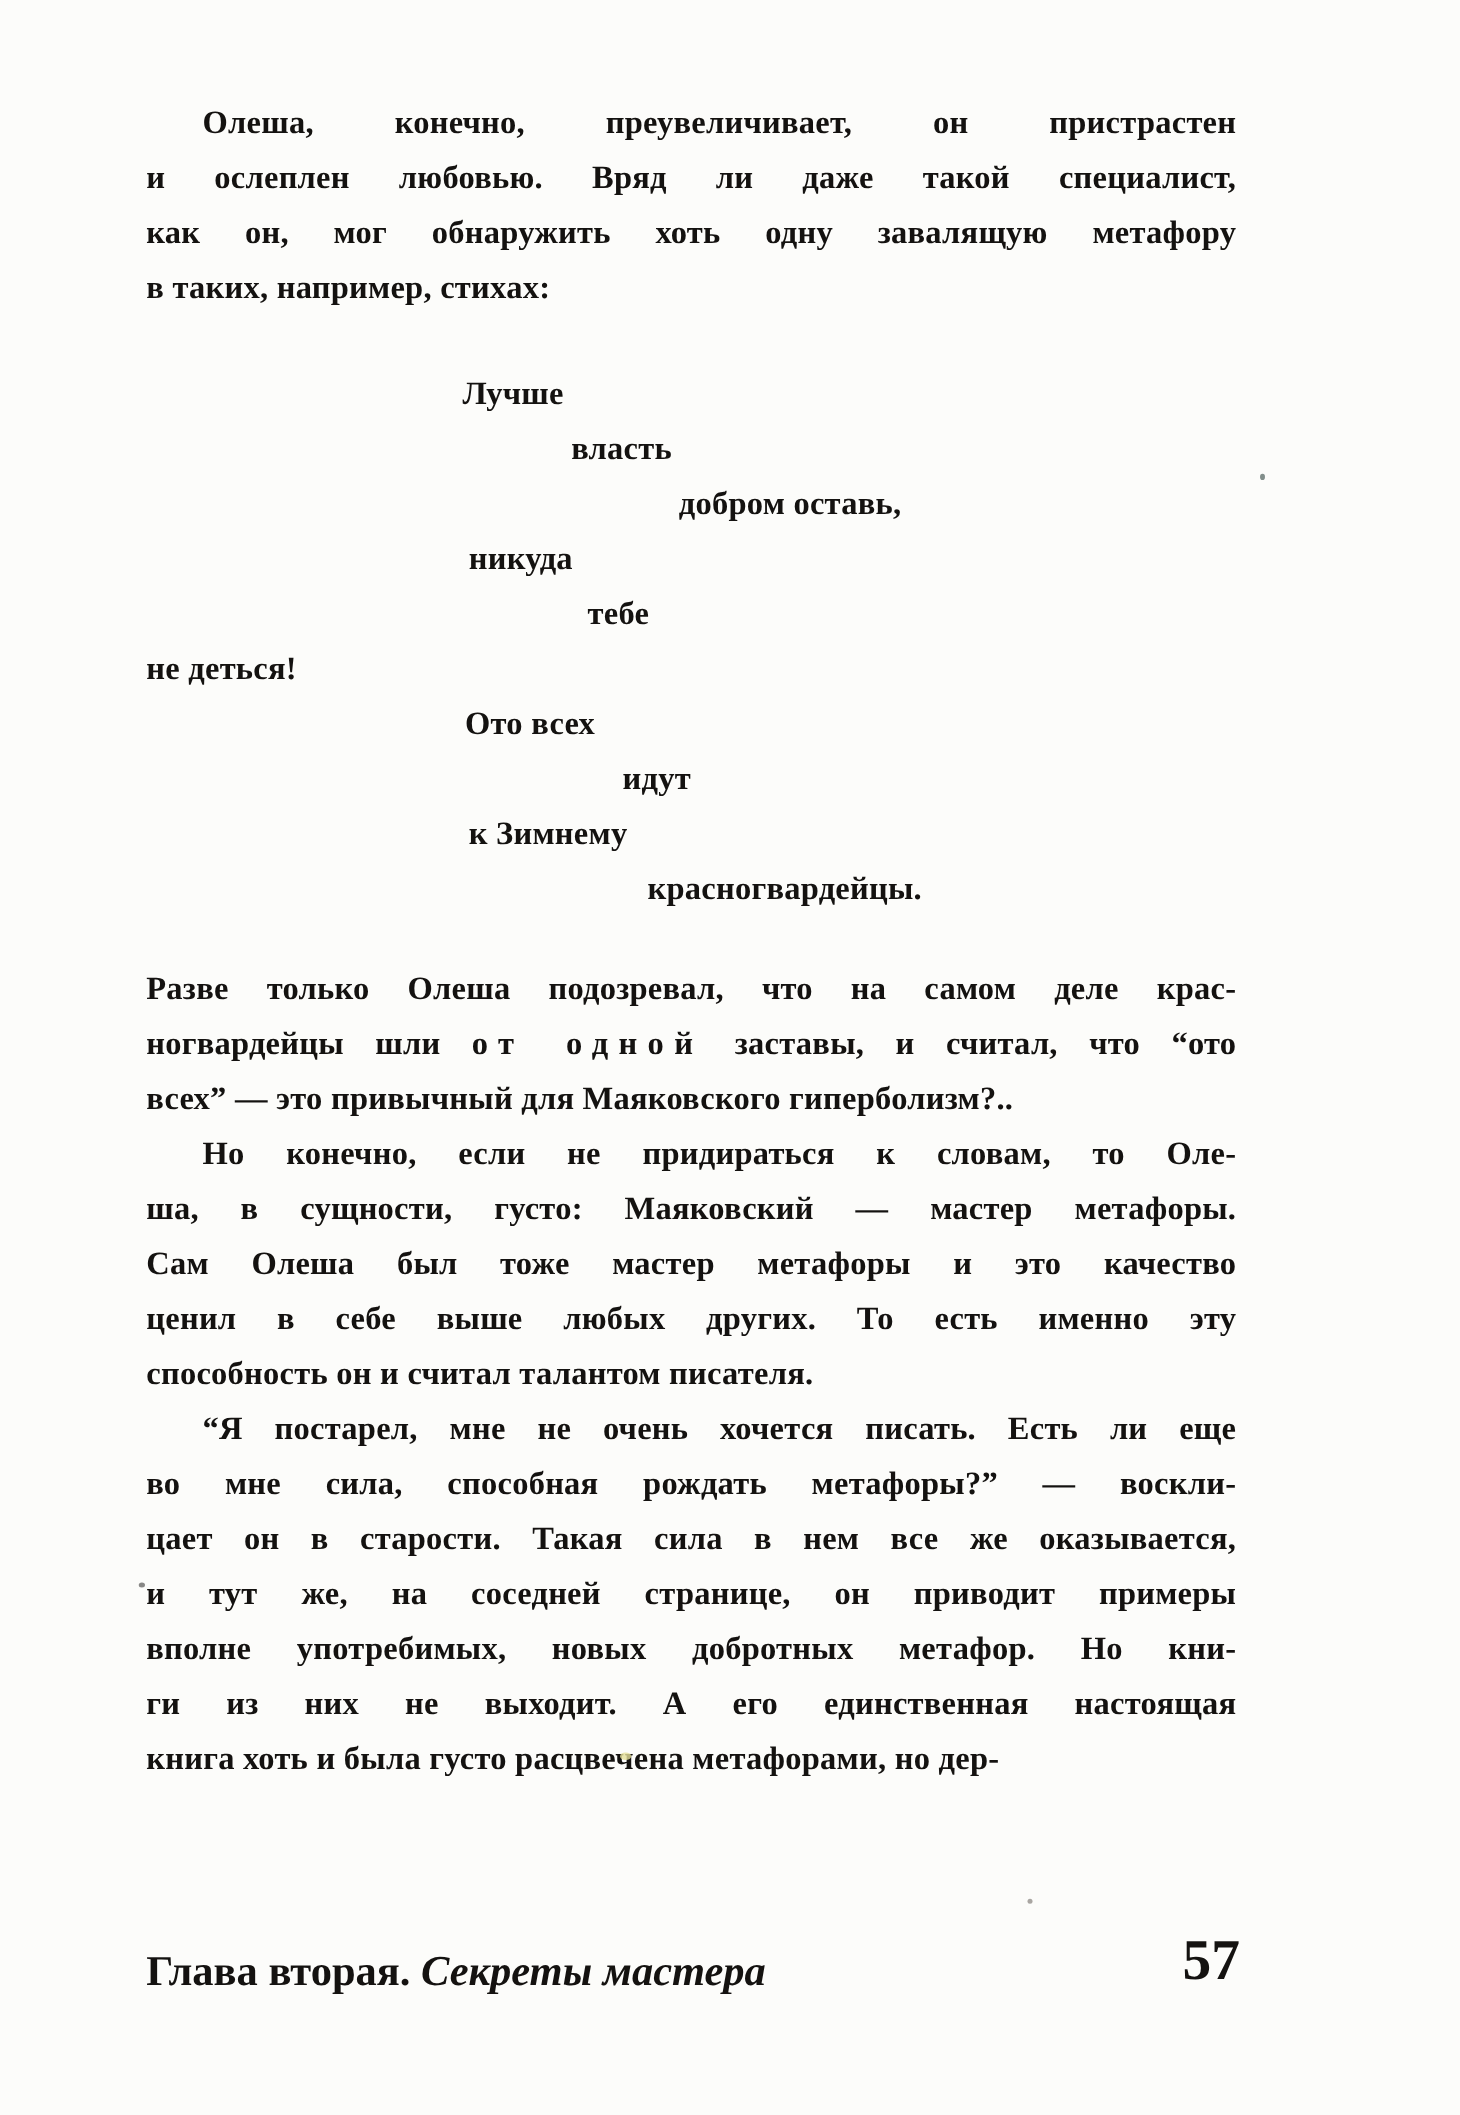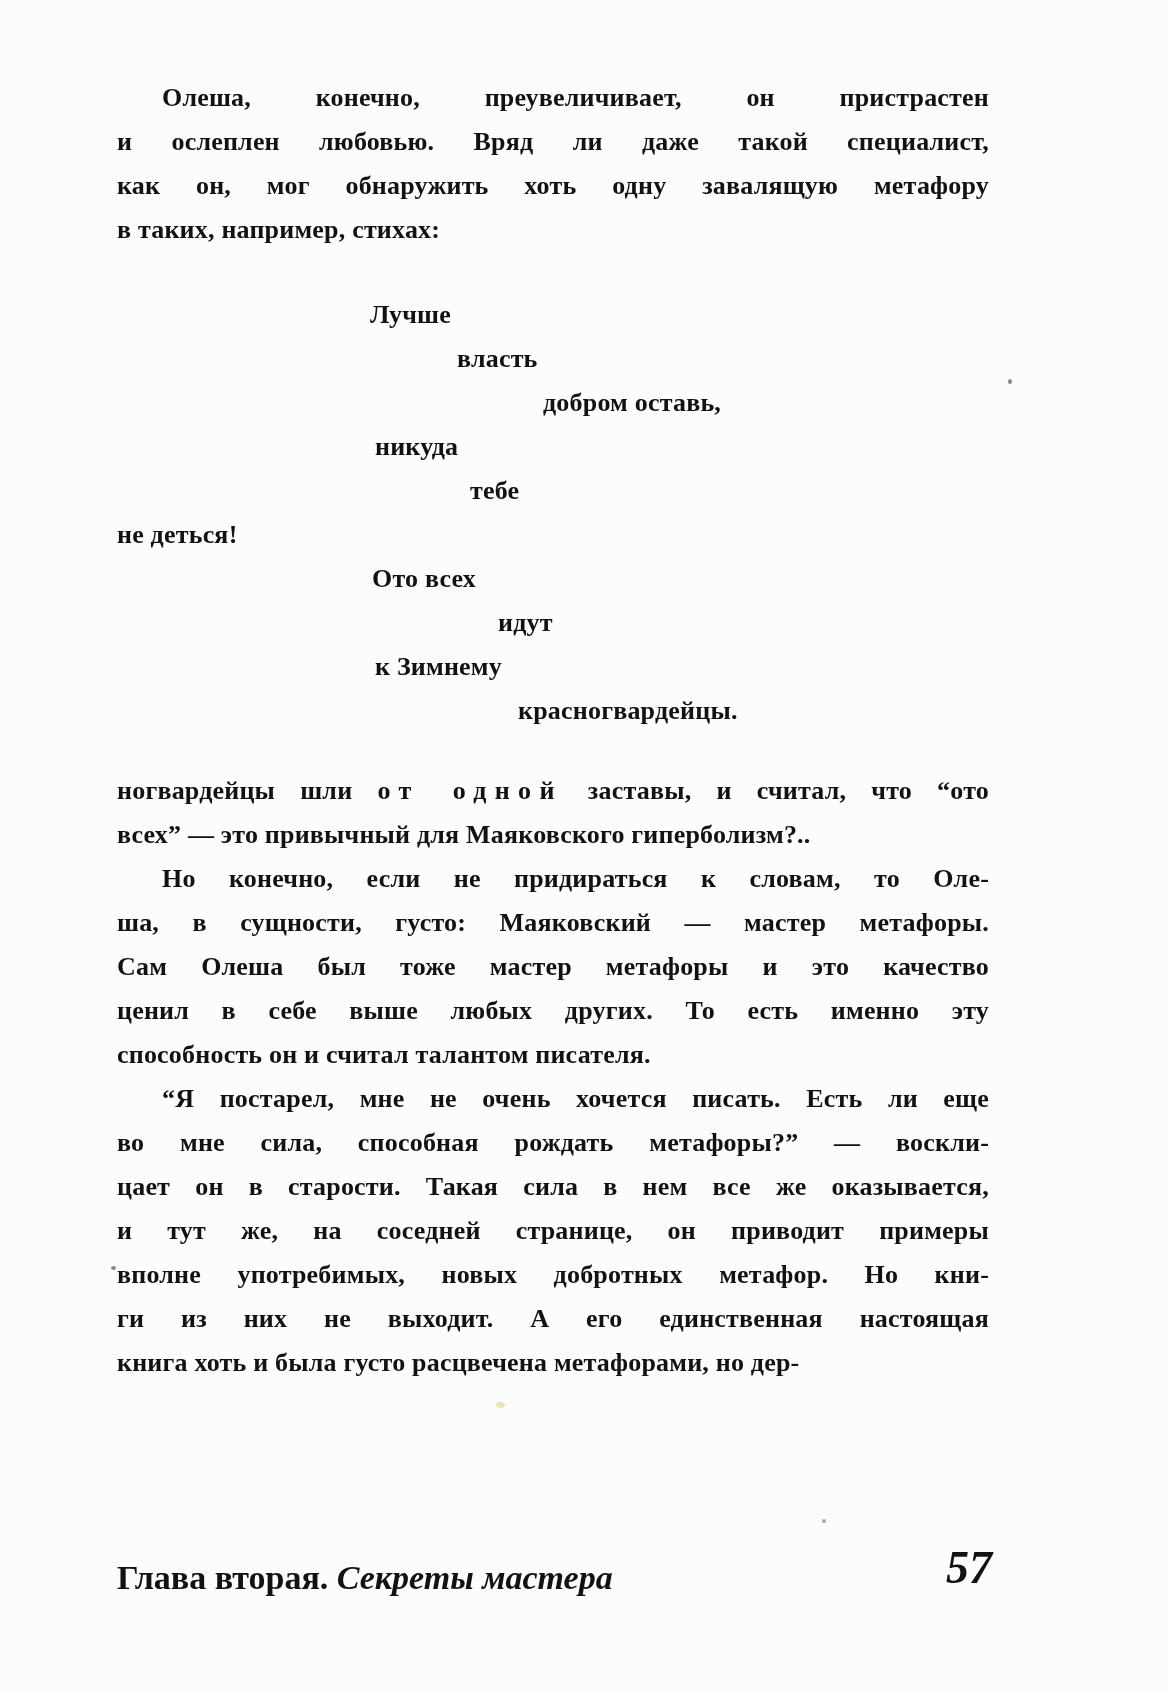--- a/index.html
+++ b/index.html
@@ -67,21 +67,20 @@
   .footer-title .section {
     font-style: italic;
   }
   .page-number {
     position: absolute;
     left: 946px;
     top: 1544px;
     font-size: 46px;
     font-weight: 700;
     line-height: 48px;
-    font-style: italic;
   }
   
   .speck {
     position: absolute;
     border-radius: 50%;
   }
   .speck-1 { left: 1008px; top: 379px; width: 4px; height: 5px; background: #5a6a66; opacity: .75; }
   .speck-2 { left: 496px;  top: 1402px; width: 9px; height: 6px; background: #e5e09a; opacity: .8; }
   .speck-3 { left: 111px;  top: 1266px; width: 5px; height: 4px; background: #3a3a38; opacity: .6; }
   .speck-4 { left: 822px;  top: 1519px; width: 4px; height: 4px; background: #55504a; opacity: .5; }
@@ -107,20 +106,21 @@
       <div class="pline" style="margin-left:258px">никуда</div>
       <div class="pline" style="margin-left:353px">тебе</div>
       <div class="pline" style="">не деться!</div>
       <div class="pline" style="margin-left:255px">Ото всех</div>
       <div class="pline" style="margin-left:381px">идут</div>
       <div class="pline" style="margin-left:258px">к Зимнему</div>
       <div class="pline" style="margin-left:401px">красногвардейцы.</div>
     </div>
 
     <div class="para">
+      <div class="tline">Разве только Олеша подозревал, что на самом деле крас-</div>
       <div class="tline"><span>ногвардейцы шли </span><span class="spaced">от одной</span><span> заставы, и считал, что “ото</span></div>
       <div class="tline last">всех” — это привычный для Маяковского гиперболизм?..</div>
     </div>
 
     <div class="para">
       <div class="tline first">Но конечно, если не придираться к словам, то Оле-</div>
       <div class="tline">ша, в сущности, густо: Маяковский — мастер метафоры.</div>
       <div class="tline">Сам Олеша был тоже мастер метафоры и это качество</div>
       <div class="tline">ценил в себе выше любых других. То есть именно эту</div>
       <div class="tline last">способность он и считал талантом писателя.</div>

